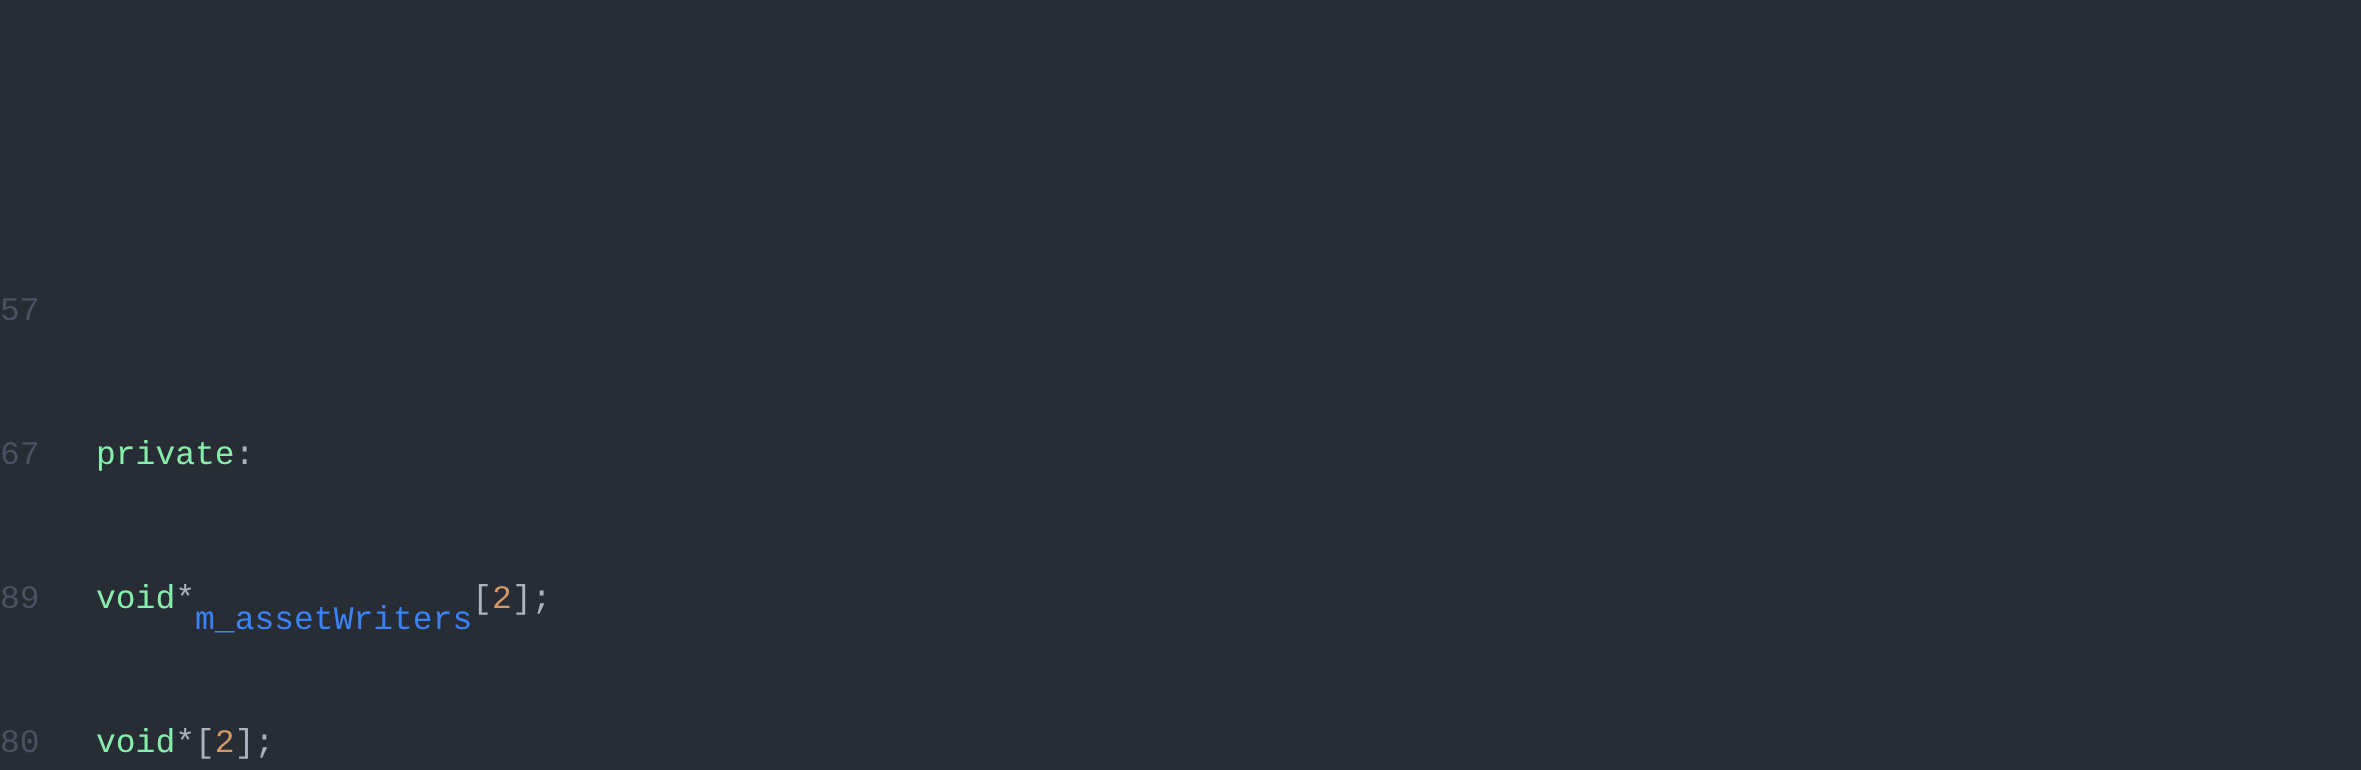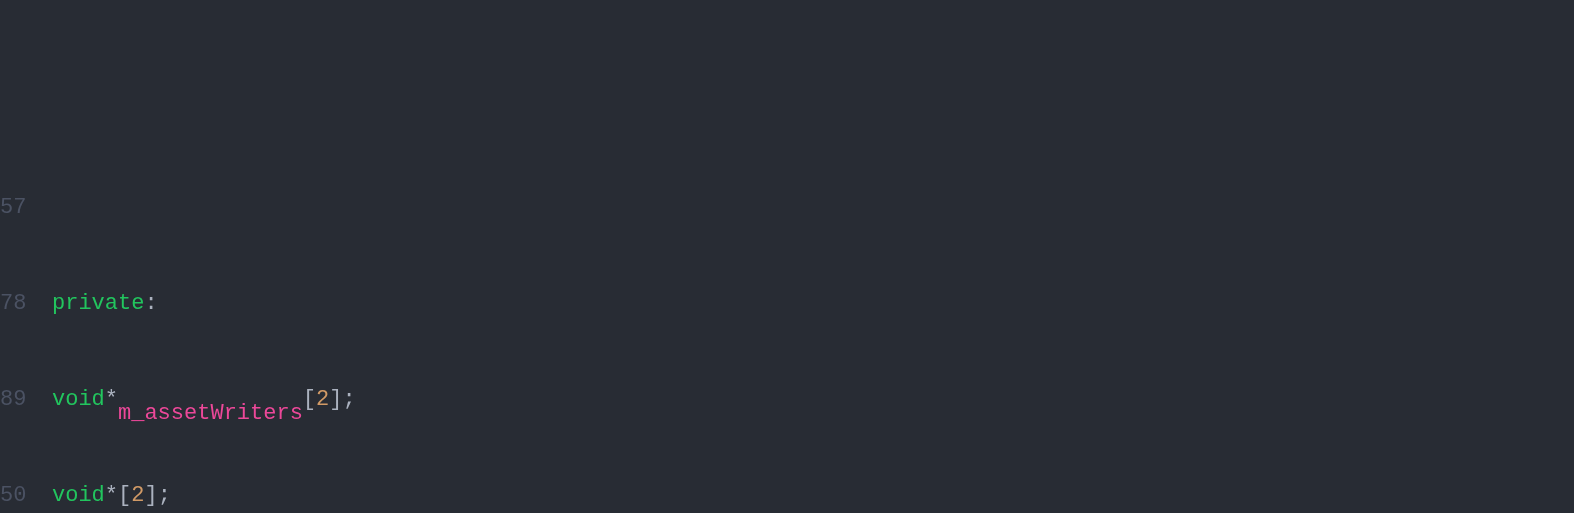--- a/index.html
+++ b/index.html
@@ -30,36 +30,36 @@
     }
     .code {
       flex: 1;
       padding-left: 12px;
     }
     .line {
       height: 32px;
       display: flex;
       align-items: center;
     }
-    .keyword { color: #22c55e; }
+    .keyword { color: #86efac; margin-left: 12px; }
     .number { color: #d19a66; }
     .punct { color: #abb2bf; }
-    .ident { color: #ec4899; margin-top: 28px; }
+    .ident { color: #3b82f6; margin-top: 28px; }
   </style>
 </head>
 <body>
 
 
 
 <div class="editor">
   <div class="gutter">
     <div class="line">57</div>
-    <div class="line">78</div>
+    <div class="line">67</div>
     <div class="line">89</div>
-    <div class="line">50</div>
+    <div class="line">80</div>
     
     
     
     
     
     
     
     
     
     

